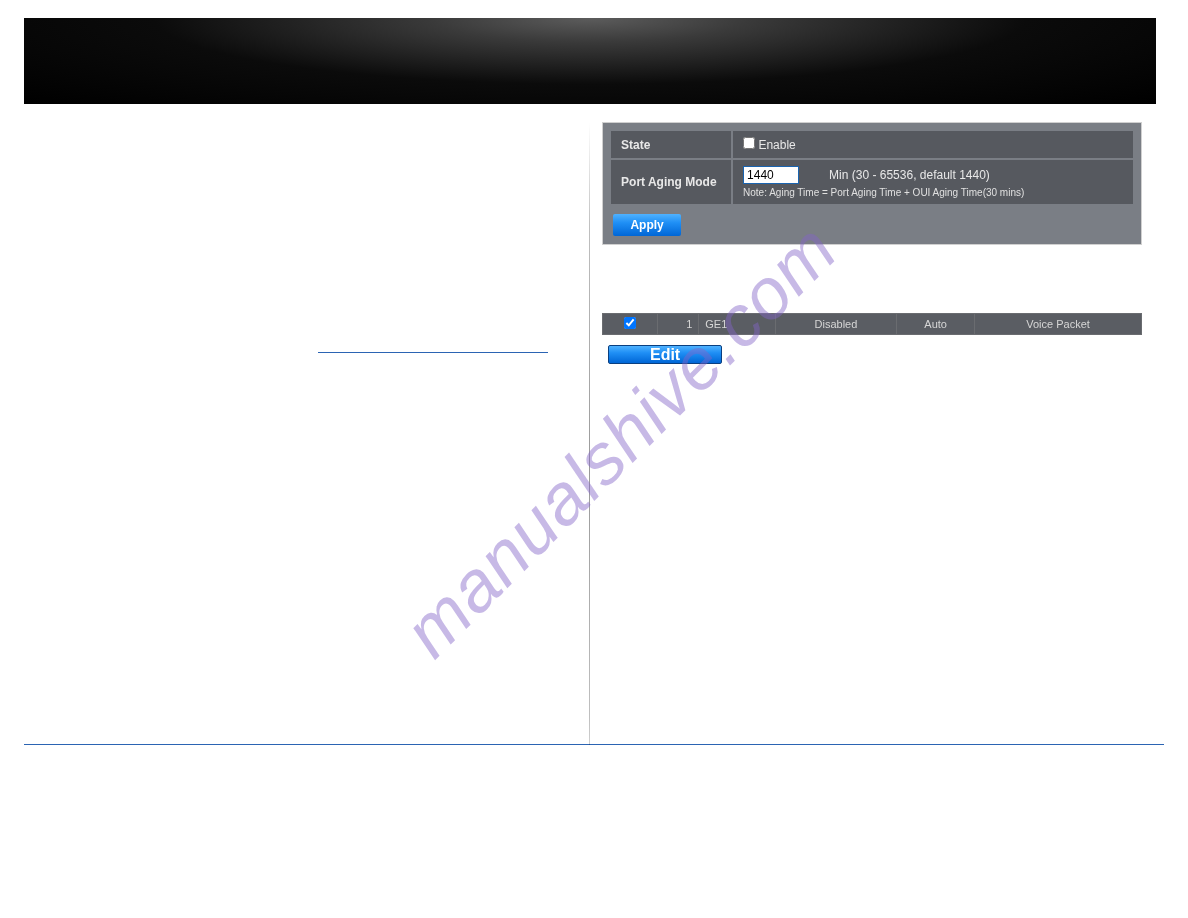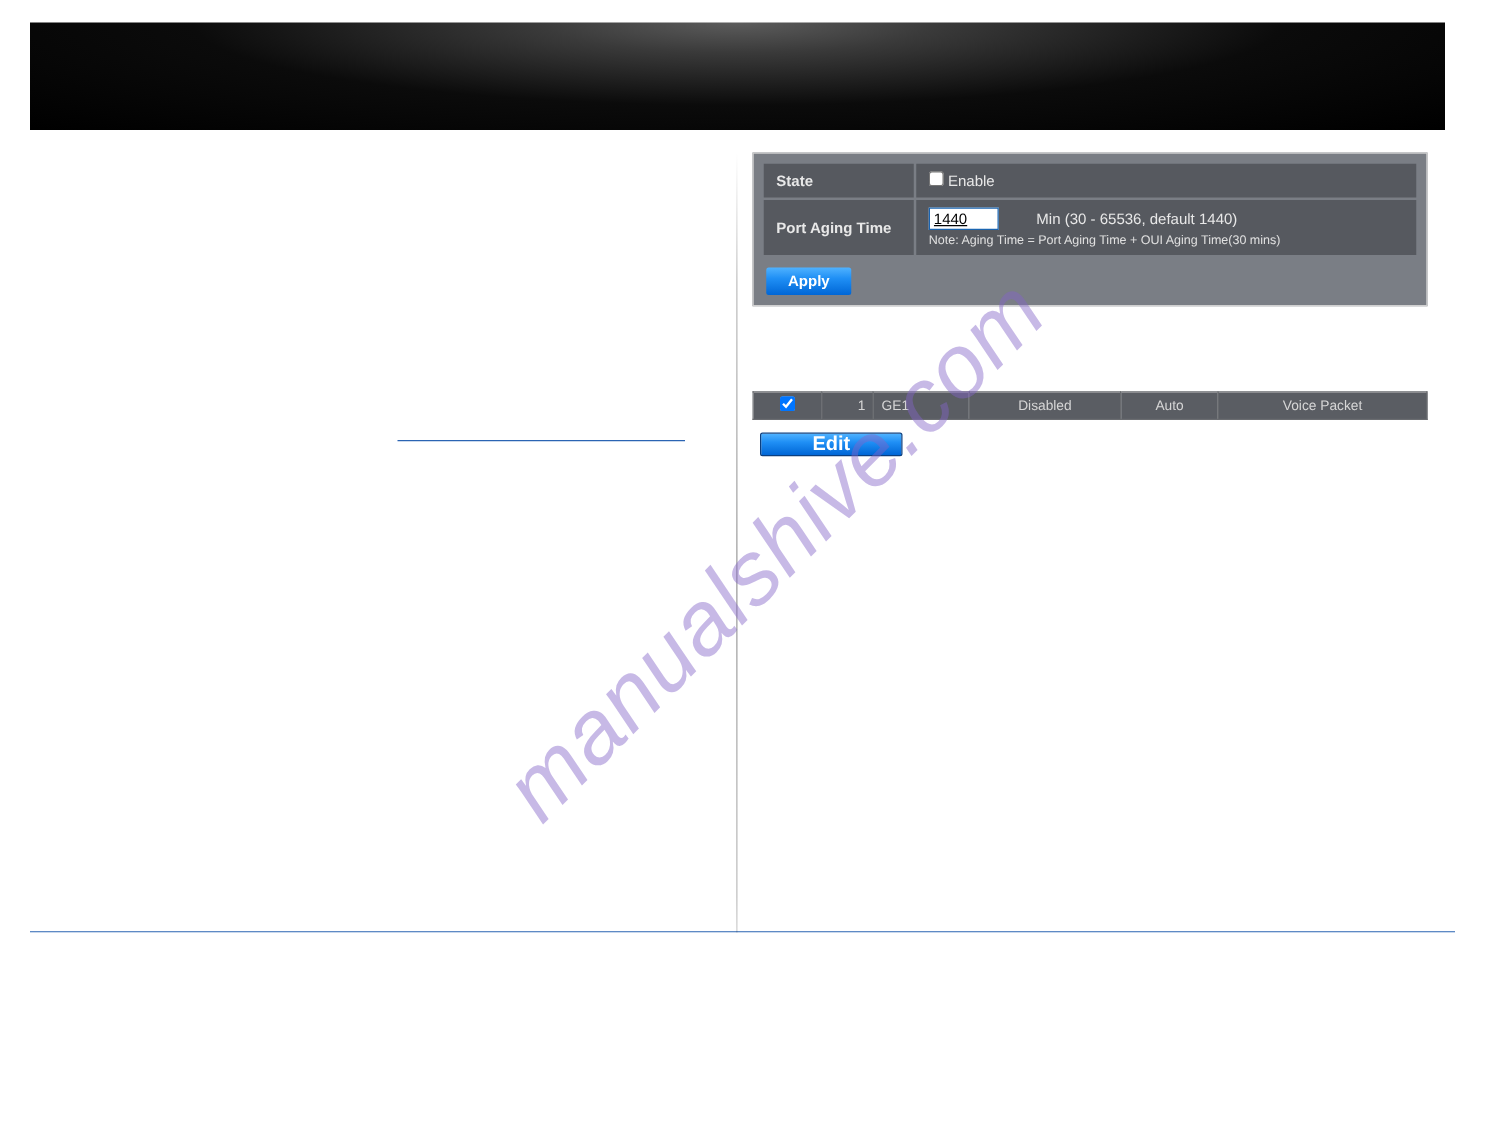--- a/index.html
+++ b/index.html
@@ -69,21 +69,21 @@
   .cfg-table td.lbl {
     width: 120px;
     font-weight: bold;
   }
   .cfg-table select, .cfg-table input[type=text] {
     font-family: inherit;
     font-size: 12px;
     border: 1px solid #1a64b0;
     padding: 1px 3px;
   }
-  .cfg-table input[type=text] { width: 56px; text-decoration: underline; }
+  .cfg-table input[type=text] { width: 56px; }
   .cfg-table .cos-row td { line-height: 24px; }
   .cfg-note { color: #e0e0e0; font-size: 10px; margin-top: 3px; display: block; }
   .btn {
     color: #fff;
     font-size: 12px;
     font-weight: bold;
     border: none;
     cursor: pointer;
     background: linear-gradient(to bottom, #4fb2ff 0%, #1f8ff5 40%, #0066d6 100%);
     border-radius: 2px;
@@ -165,21 +165,21 @@
               <tr>
             <td class="lbl">State</td>
             <td>
               <label>
                 <input type="checkbox" style="">
                 <span>Enable</span>
               </label>
             </td>
           </tr>
           <tr>
-            <td class="lbl">Port Aging Time</td>
+            <td class="lbl">Port Aging Mode</td>
             <td>
               <input type="text" value="1440" style="">
               &nbsp;&nbsp;&nbsp;&nbsp;&nbsp;&nbsp;&nbsp;
               <span>Min (30 - 65536, default 1440)</span>
               <span class="cfg-note">Note: Aging Time = Port Aging Time + OUI Aging Time(30 mins)</span>
             </td>
           </tr>
         </tbody>
           </table>
         <button class="btn btn-apply">Apply</button>

